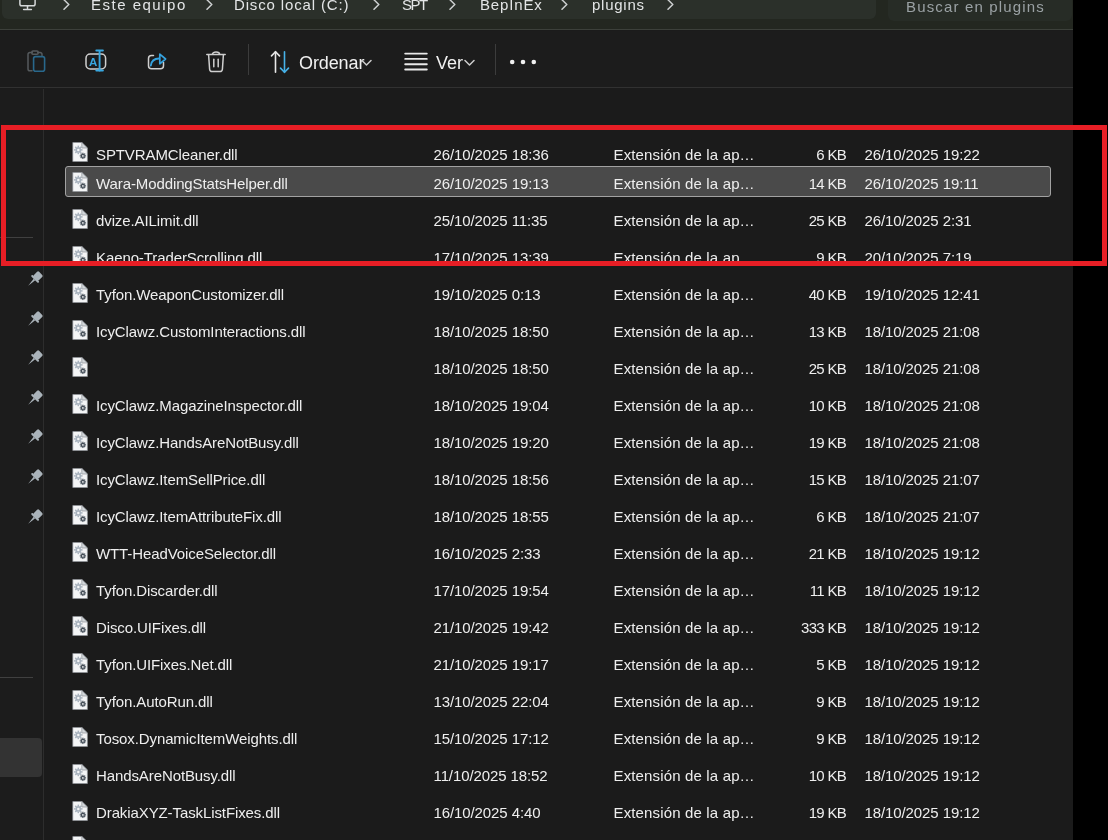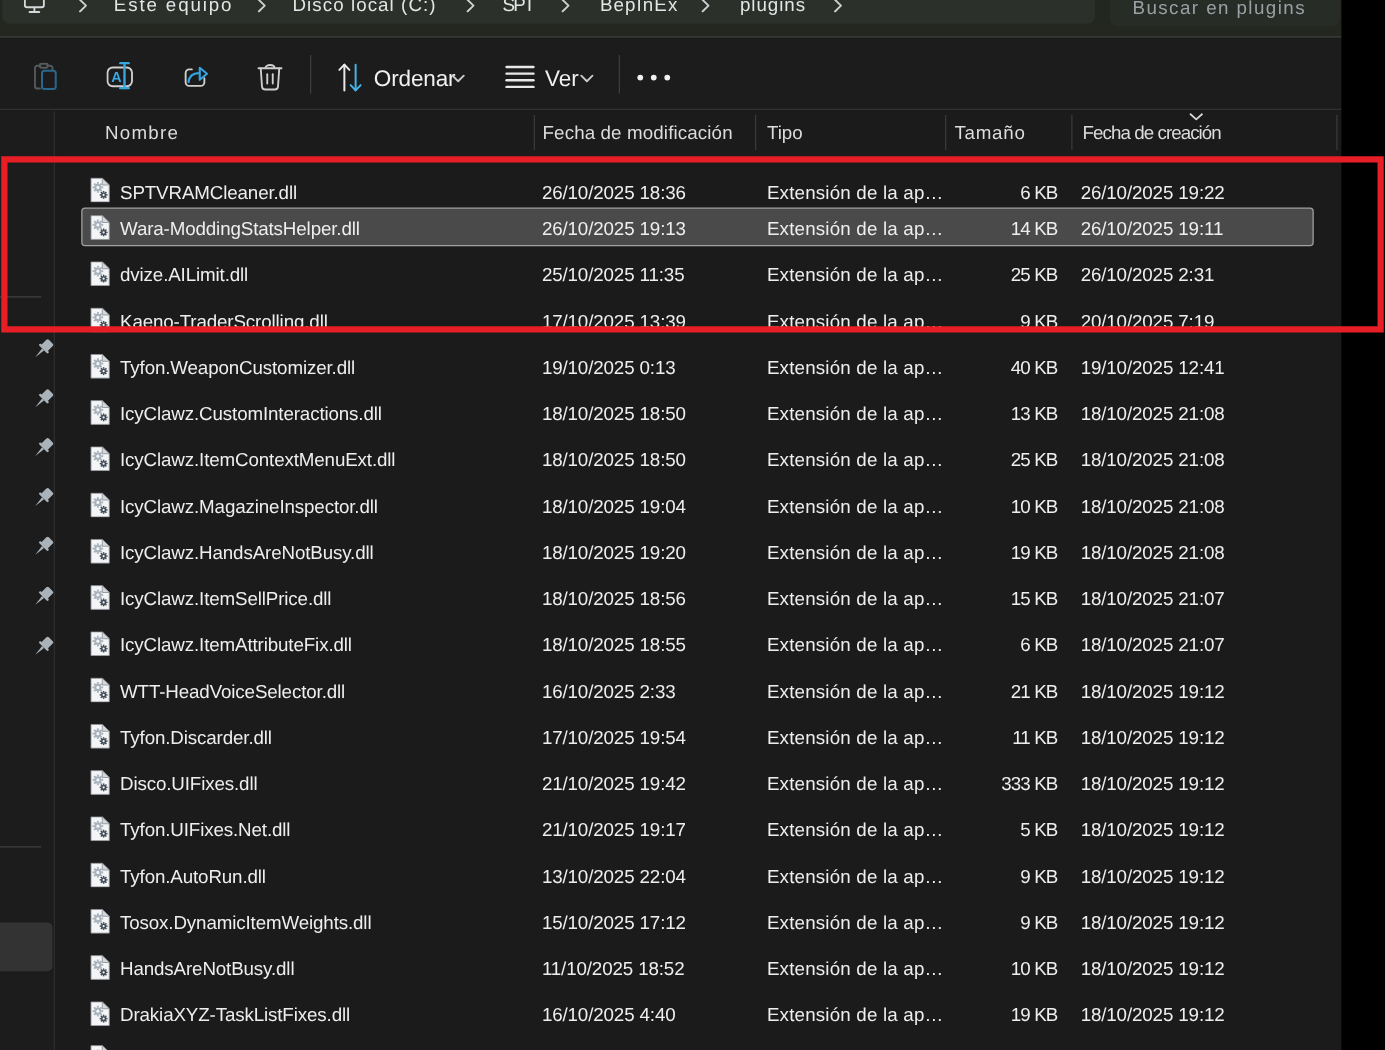--- a/index.html
+++ b/index.html
@@ -199,35 +199,20 @@
 <svg class="pin" style="left:22.5px;top:418px" width="22" height="22" viewBox="0 0 22 22">
 <g transform="rotate(45 11 11)" fill="#aab3ba">
 <rect x="7.4" y="1.6" width="7.2" height="7.6" rx="1.4"></rect>
 <rect x="5.9" y="8.4" width="10.2" height="2.0" rx="1.0"></rect>
 <path d="M9.9 10.4 L11 19.2 L12.1 10.4 Z"></path>
 </g>
     </svg>
 
 </div>
 <div class="main">
-  <div class="hdr">
-    <div class="ht" style="left:39px;letter-spacing:1.0px">Nombre</div>
-    <div class="ht" style="left:389px;letter-spacing:0.1px">Fecha de modificación</div>
-    <div class="ht" style="left:568.5px;letter-spacing:0.0px">Tipo</div>
-    <div class="ht" style="left:718.5px;letter-spacing:0.6px">Tamaño</div>
-    <div class="ht" style="left:821px;letter-spacing:-0.75px">Fecha de creación</div>
-    <div class="hsep" style="left:382px"></div>
-    <div class="hsep" style="left:559px"></div>
-    <div class="hsep" style="left:711px"></div>
-    <div class="hsep" style="left:812px"></div>
-    <div class="hsep" style="left:1024px"></div>
-    <svg class="icon" style="left:905.5px;top:0.5px" width="12" height="7" viewBox="0 0 12 7">
-        <path d="M1 1 L6 5.5 L11 1" fill="none" stroke="#d8d8d8" stroke-width="1.4" stroke-linejoin="round"></path>
-      </svg>
-  </div>
   <div class="row" style="top:45px">
       <svg class="fic" style="left:26.5px;top:8px" width="16" height="20" viewBox="0 0 16 20">
 <path d="M0.8 .5 h9 L15.4 6 V19.5 H0.8 Z" fill="#f4f5f6" stroke="#8f9499" stroke-width="0.7"></path>
 <path d="M9.8 .5 V6 H15.4 Z" fill="#d3d8db" stroke="#8f9499" stroke-width="0.7"></path>
 <g fill="#a7b1bc">
           <circle cx="6.3" cy="7.9" r="2.9"></circle>
           <rect x="5.55" y="3.65" width="1.5" height="1.5" transform="rotate(0.0 6.3 7.9)"></rect>
           <rect x="5.55" y="3.65" width="1.5" height="1.5" transform="rotate(45.0 6.3 7.9)"></rect>
           <rect x="5.55" y="3.65" width="1.5" height="1.5" transform="rotate(90.0 6.3 7.9)"></rect>
           <rect x="5.55" y="3.65" width="1.5" height="1.5" transform="rotate(135.0 6.3 7.9)"></rect>
@@ -454,21 +439,20 @@
           <rect x="10.30" y="10.75" width="1.2" height="1.2" transform="rotate(45.0 10.9 13.9)"></rect>
           <rect x="10.30" y="10.75" width="1.2" height="1.2" transform="rotate(90.0 10.9 13.9)"></rect>
           <rect x="10.30" y="10.75" width="1.2" height="1.2" transform="rotate(135.0 10.9 13.9)"></rect>
           <rect x="10.30" y="10.75" width="1.2" height="1.2" transform="rotate(180.0 10.9 13.9)"></rect>
           <rect x="10.30" y="10.75" width="1.2" height="1.2" transform="rotate(225.0 10.9 13.9)"></rect>
           <rect x="10.30" y="10.75" width="1.2" height="1.2" transform="rotate(270.0 10.9 13.9)"></rect>
           <rect x="10.30" y="10.75" width="1.2" height="1.2" transform="rotate(315.0 10.9 13.9)"></rect>
           <circle cx="10.9" cy="13.9" r="0.85" fill="#f4f5f6"></circle>
         </g>
 </svg>
-<div class="c name">IcyClawz.ItemContextMenuExt.dll</div>
       <div class="c dmod">18/10/2025 18:50</div>
       <div class="c tipo">Extensión de la ap…</div>
       <div class="c size">25 KB</div>
       <div class="c dcre">18/10/2025 21:08</div>
     </div>
 <div class="row" style="top:296.5px">
       <svg class="fic" style="left:26.5px;top:8px" width="16" height="20" viewBox="0 0 16 20">
 <path d="M0.8 .5 h9 L15.4 6 V19.5 H0.8 Z" fill="#f4f5f6" stroke="#8f9499" stroke-width="0.7"></path>
 <path d="M9.8 .5 V6 H15.4 Z" fill="#d3d8db" stroke="#8f9499" stroke-width="0.7"></path>
 <g fill="#a7b1bc">

